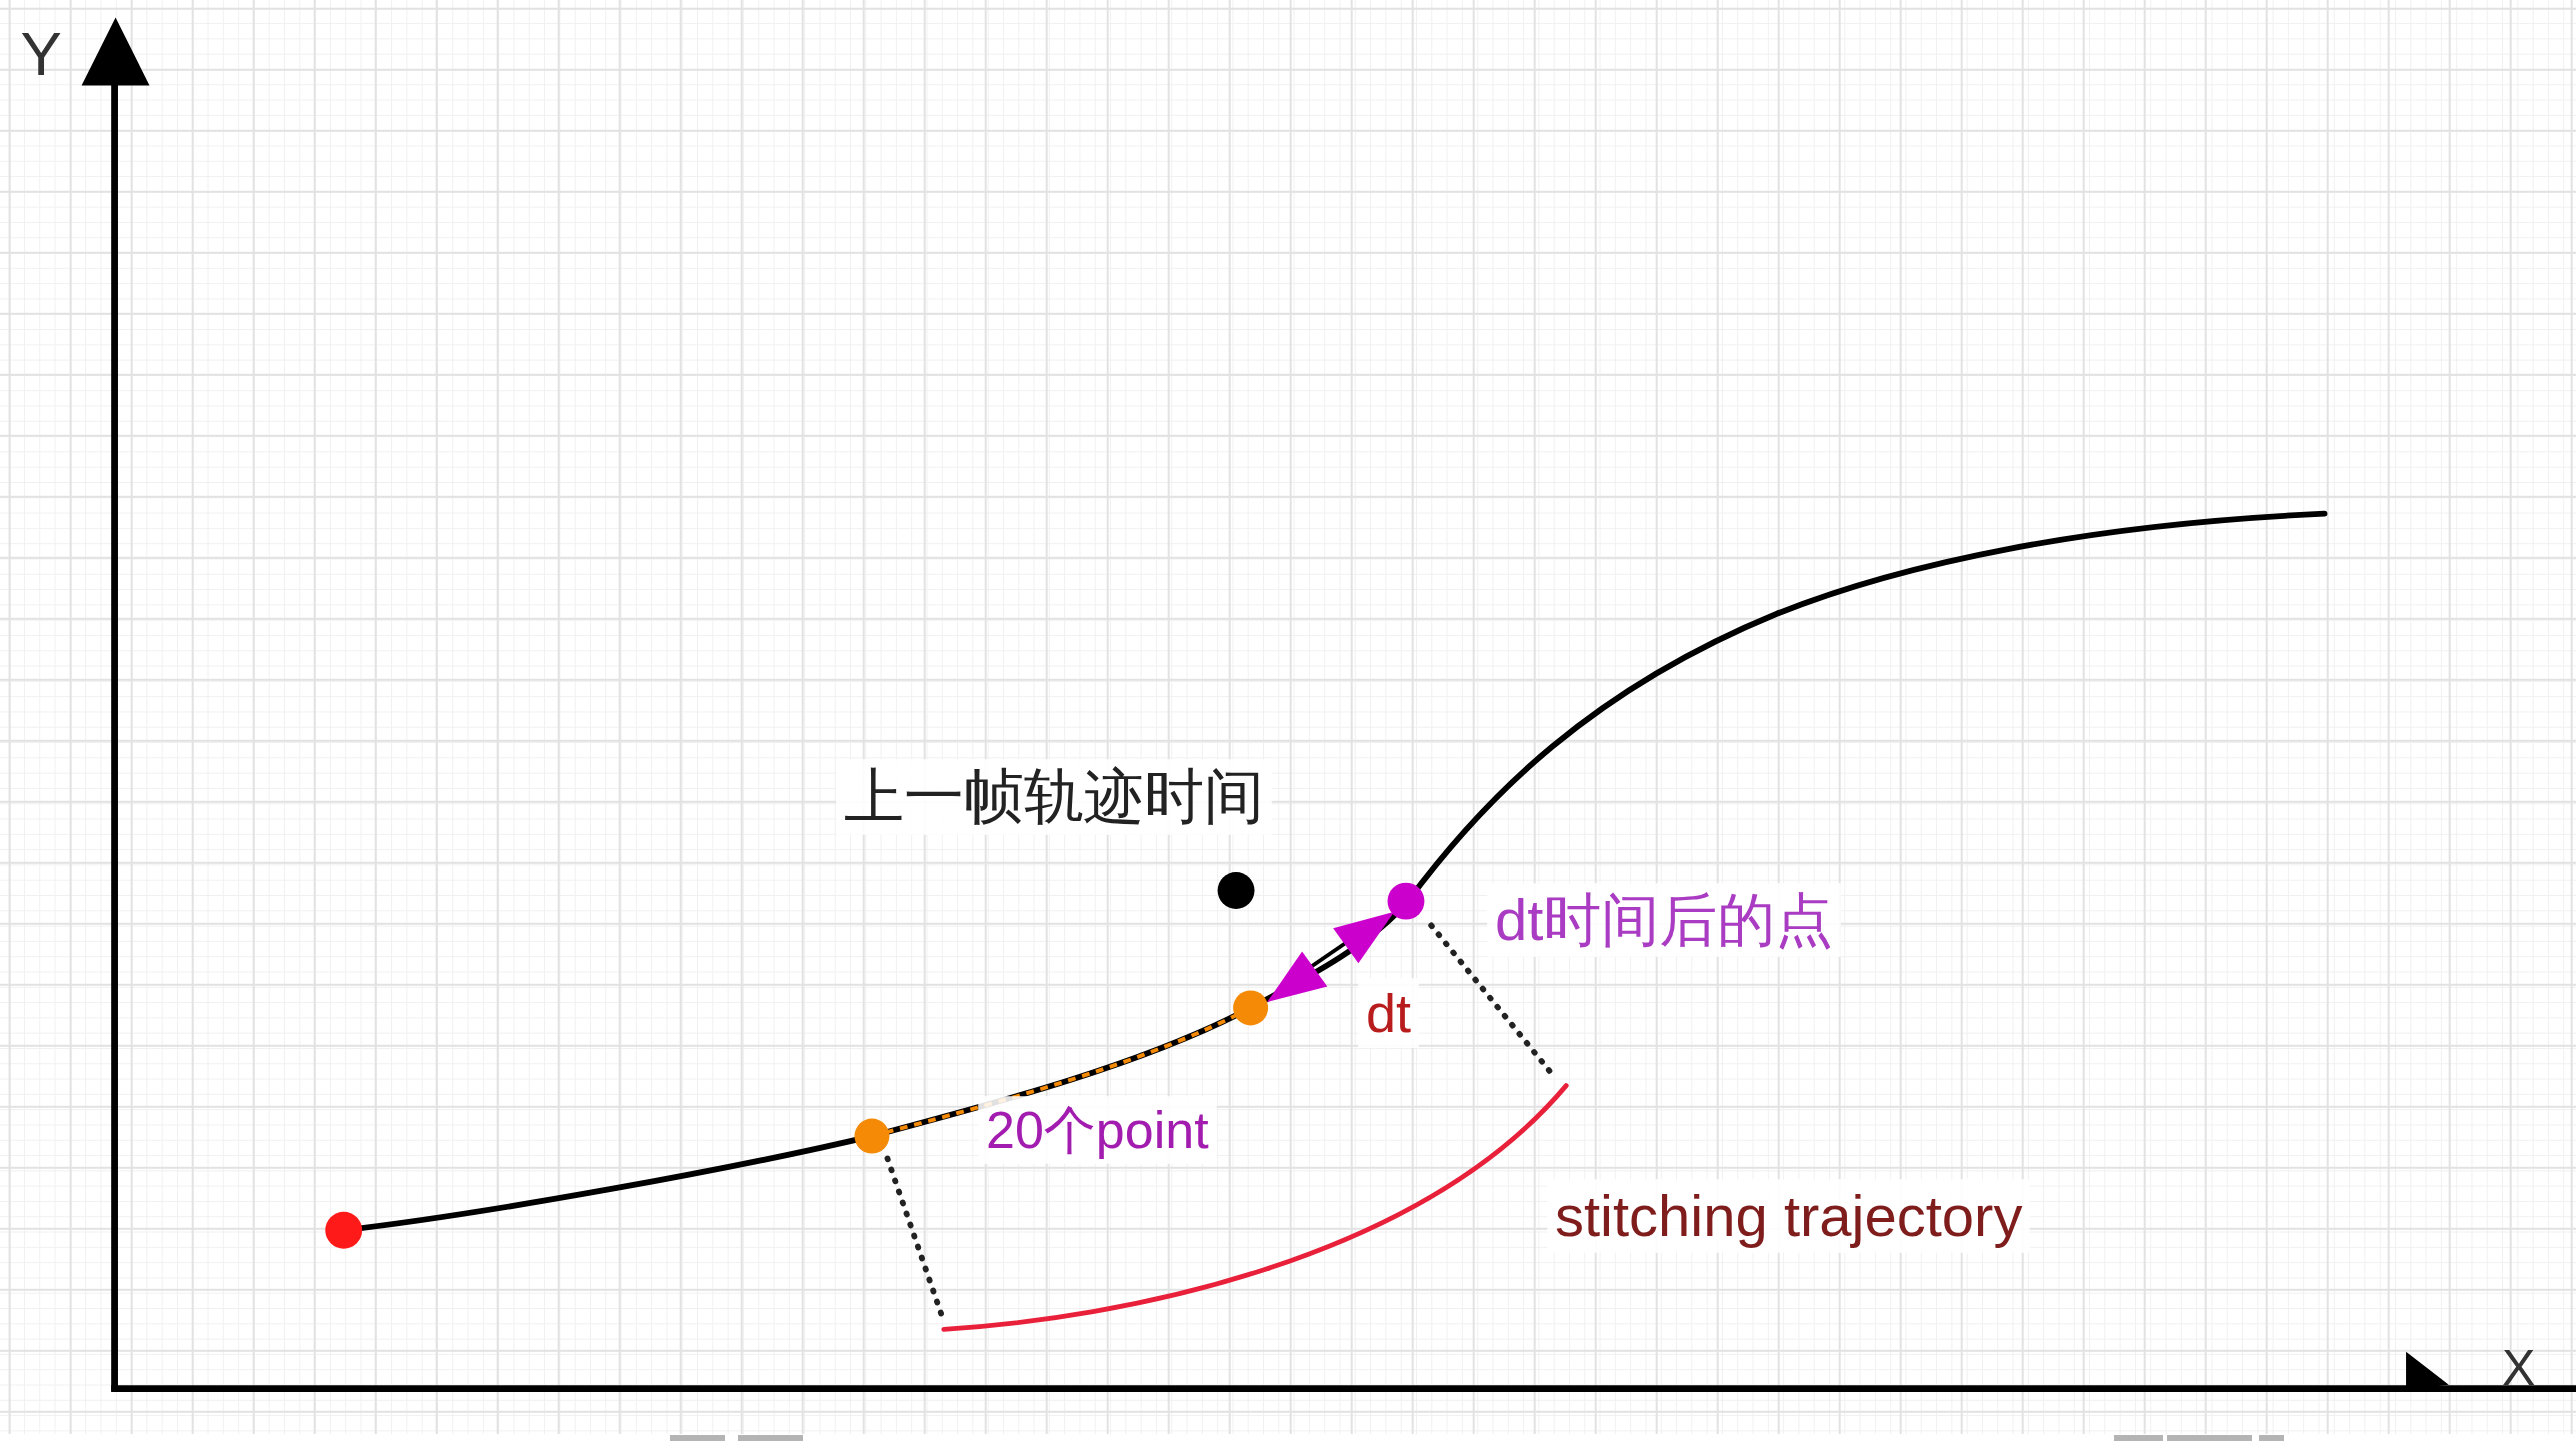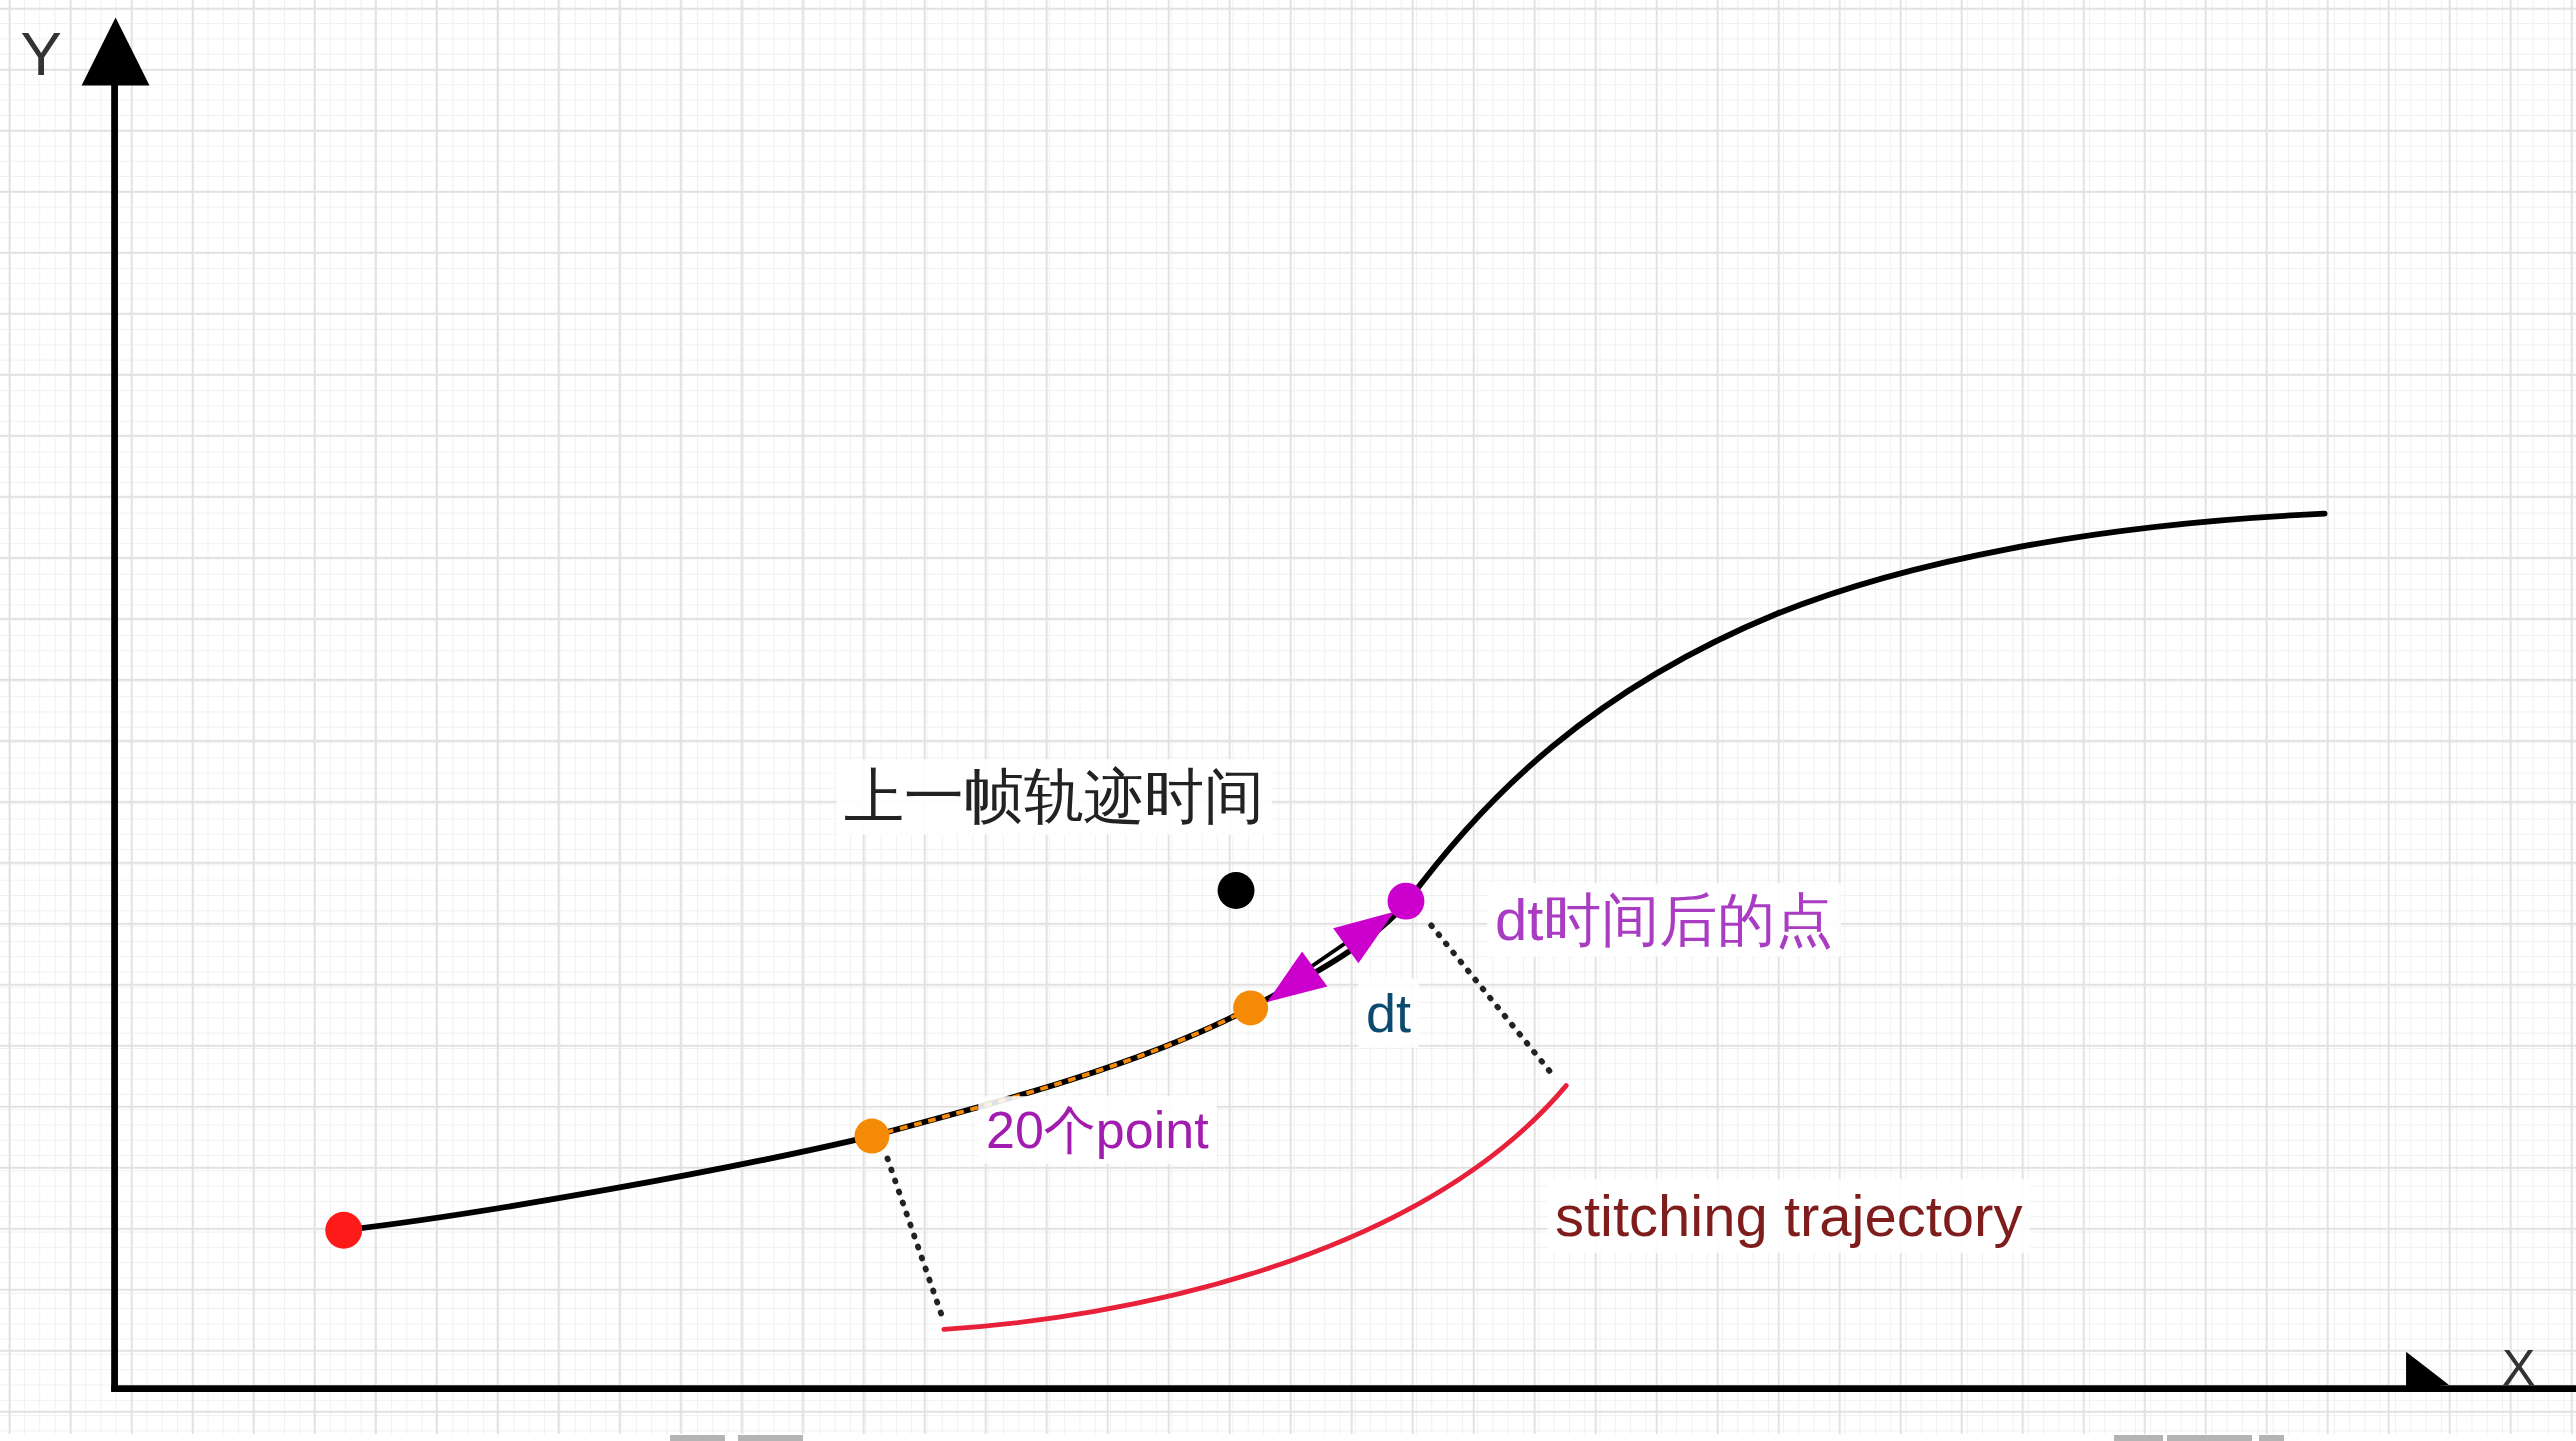--- a/index.html
+++ b/index.html
@@ -44,21 +44,21 @@
       white-space: nowrap;
       line-height: 1;
       color: #333333;
     }
     #y-label { left: 20.4px; top: 23px; font-size: 62px; z-index: 2; }
     #x-label { left: 2502px; top: 1343px; font-size: 50px; z-index: 0; }
 
     #vehicle-label { left: 844px; top: 767px; font-size: 60px; color: #222222; }
     #matched-label { left: 832px; top: 945px; font-size: 56px; color: #e8912d; }
     #dtpoint-label { left: 1495px; top: 891px; font-size: 58px; color: #a93cc2; }
-    #dt-label { left: 1366px; top: 986px; font-size: 54px; color: #0c4a6e; }
+    #dt-label { left: 1366px; top: 986px; font-size: 54px; color: #b91c1c; }
     #twenty-label { left: 986px; top: 1104px; font-size: 52px; color: #a21caf; }
     #stitch-label { left: 1555px; top: 1187px; font-size: 58px; color: #7f1d1d; }
 
     #last-box {
       position: absolute;
       left: 143px; top: 1020px;
       width: 443px; height: 163px;
       background: rgba(255,255,255,0.88);
       z-index: 2;
       color: #e8313f;

